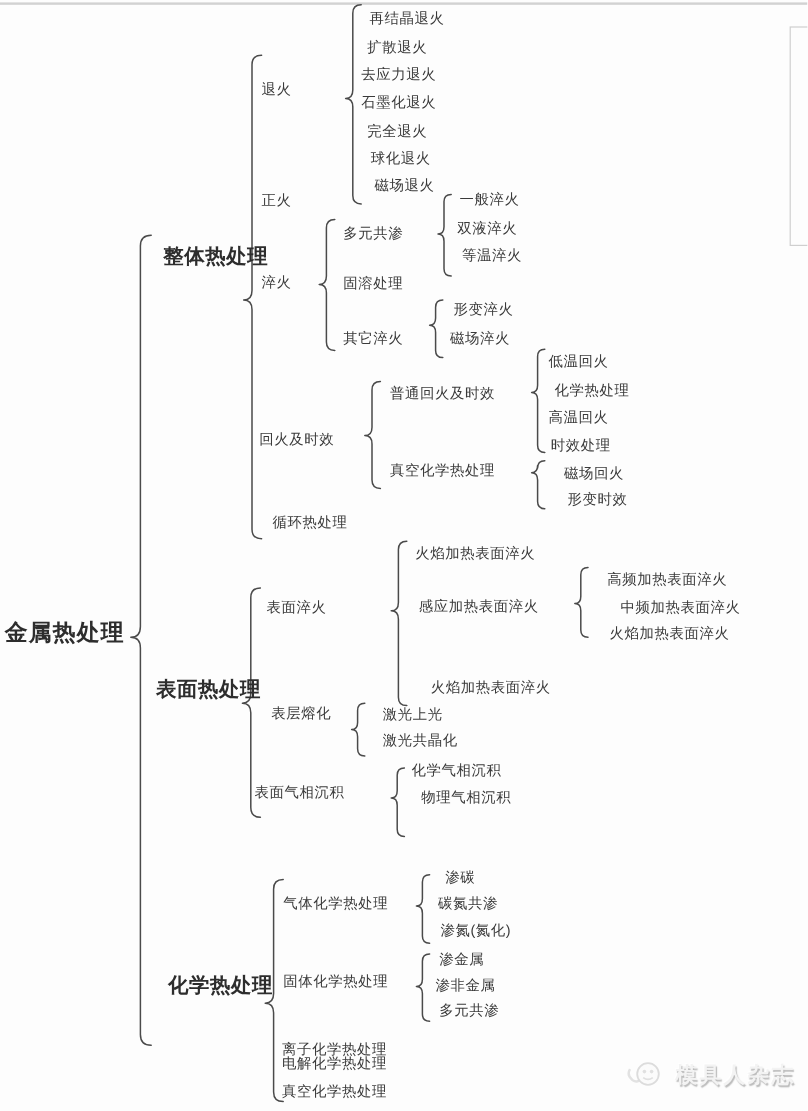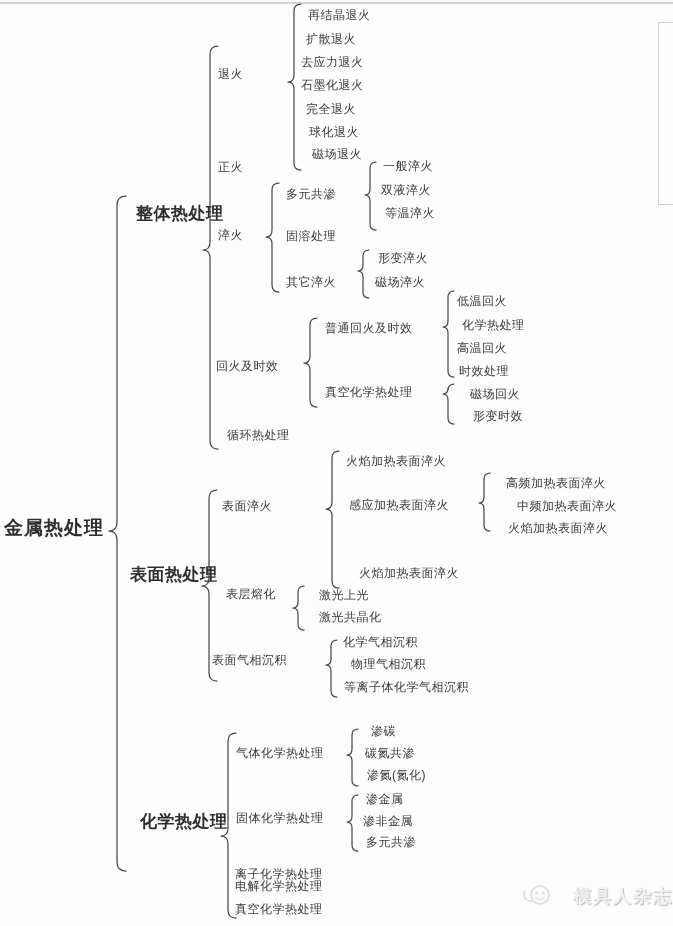--- a/index.html
+++ b/index.html
@@ -12,21 +12,21 @@
   .sidebox{position:absolute;left:658px;top:22px;width:40px;height:181px;border:1px solid #cfcfcf;background:#fdfdfd;}
   .n{
     position:absolute;white-space:nowrap;line-height:1.1;
     font-size:12px;color:#3a3a3a;letter-spacing:.5px;
   }
   .b{font-weight:bold;color:#2d2d2d;}
   .l1{font-size:17px;margin-left:20px;}
   .root{font-size:19px;letter-spacing:1px;}
   svg.braces{position:absolute;left:0;top:0;pointer-events:none;}
   svg.braces path{stroke:#4a4a4a;stroke-width:1.25;fill:none;stroke-linecap:round;stroke-linejoin:round;}
-  .wm{position:absolute;left:521px;top:883px;display:flex;align-items:center;gap:20px;}
+  .wm{position:absolute;left:521px;top:883px;display:flex;align-items:center;gap:10px;}
   .wm-text{
     font-size:18px;font-weight:bold;letter-spacing:2px;
     color:#f3f3f3;text-shadow:1px 1px 1px #b9b9b9, -1px -1px 0 #ffffff;
   }
 </style>
 </head>
 <body>
 
 <div class="canvas">
   <div class="topline"></div>
@@ -104,21 +104,20 @@
 
   <div class="n" style="left:506px;top:477px">高频加热表面淬火</div>
   <div class="n" style="left:517px;top:500px">中频加热表面淬火</div>
   <div class="n" style="left:508px;top:522px">火焰加热表面淬火</div>
 
   <div class="n" style="left:319px;top:589px">激光上光</div>
   <div class="n" style="left:319px;top:611px">激光共晶化</div>
 
   <div class="n" style="left:343px;top:636px">化学气相沉积</div>
   <div class="n" style="left:351px;top:658px">物理气相沉积</div>
-  <div class="n" style="left:344px;top:681px">等离子体化学气相沉积</div>
 
   <div class="n" style="left:236px;top:747px">气体化学热处理</div>
   <div class="n" style="left:236px;top:812px">固体化学热处理</div>
   <div class="n" style="left:235px;top:868px">离子化学热处理</div>
   <div class="n" style="left:235px;top:880px">电解化学热处理</div>
   <div class="n" style="left:235px;top:903px">真空化学热处理</div>
 
   <div class="n" style="left:371px;top:725px">渗碳</div>
   <div class="n" style="left:365px;top:747px">碳氮共渗</div>
   <div class="n" style="left:367px;top:769px">渗氮(氮化)</div>

